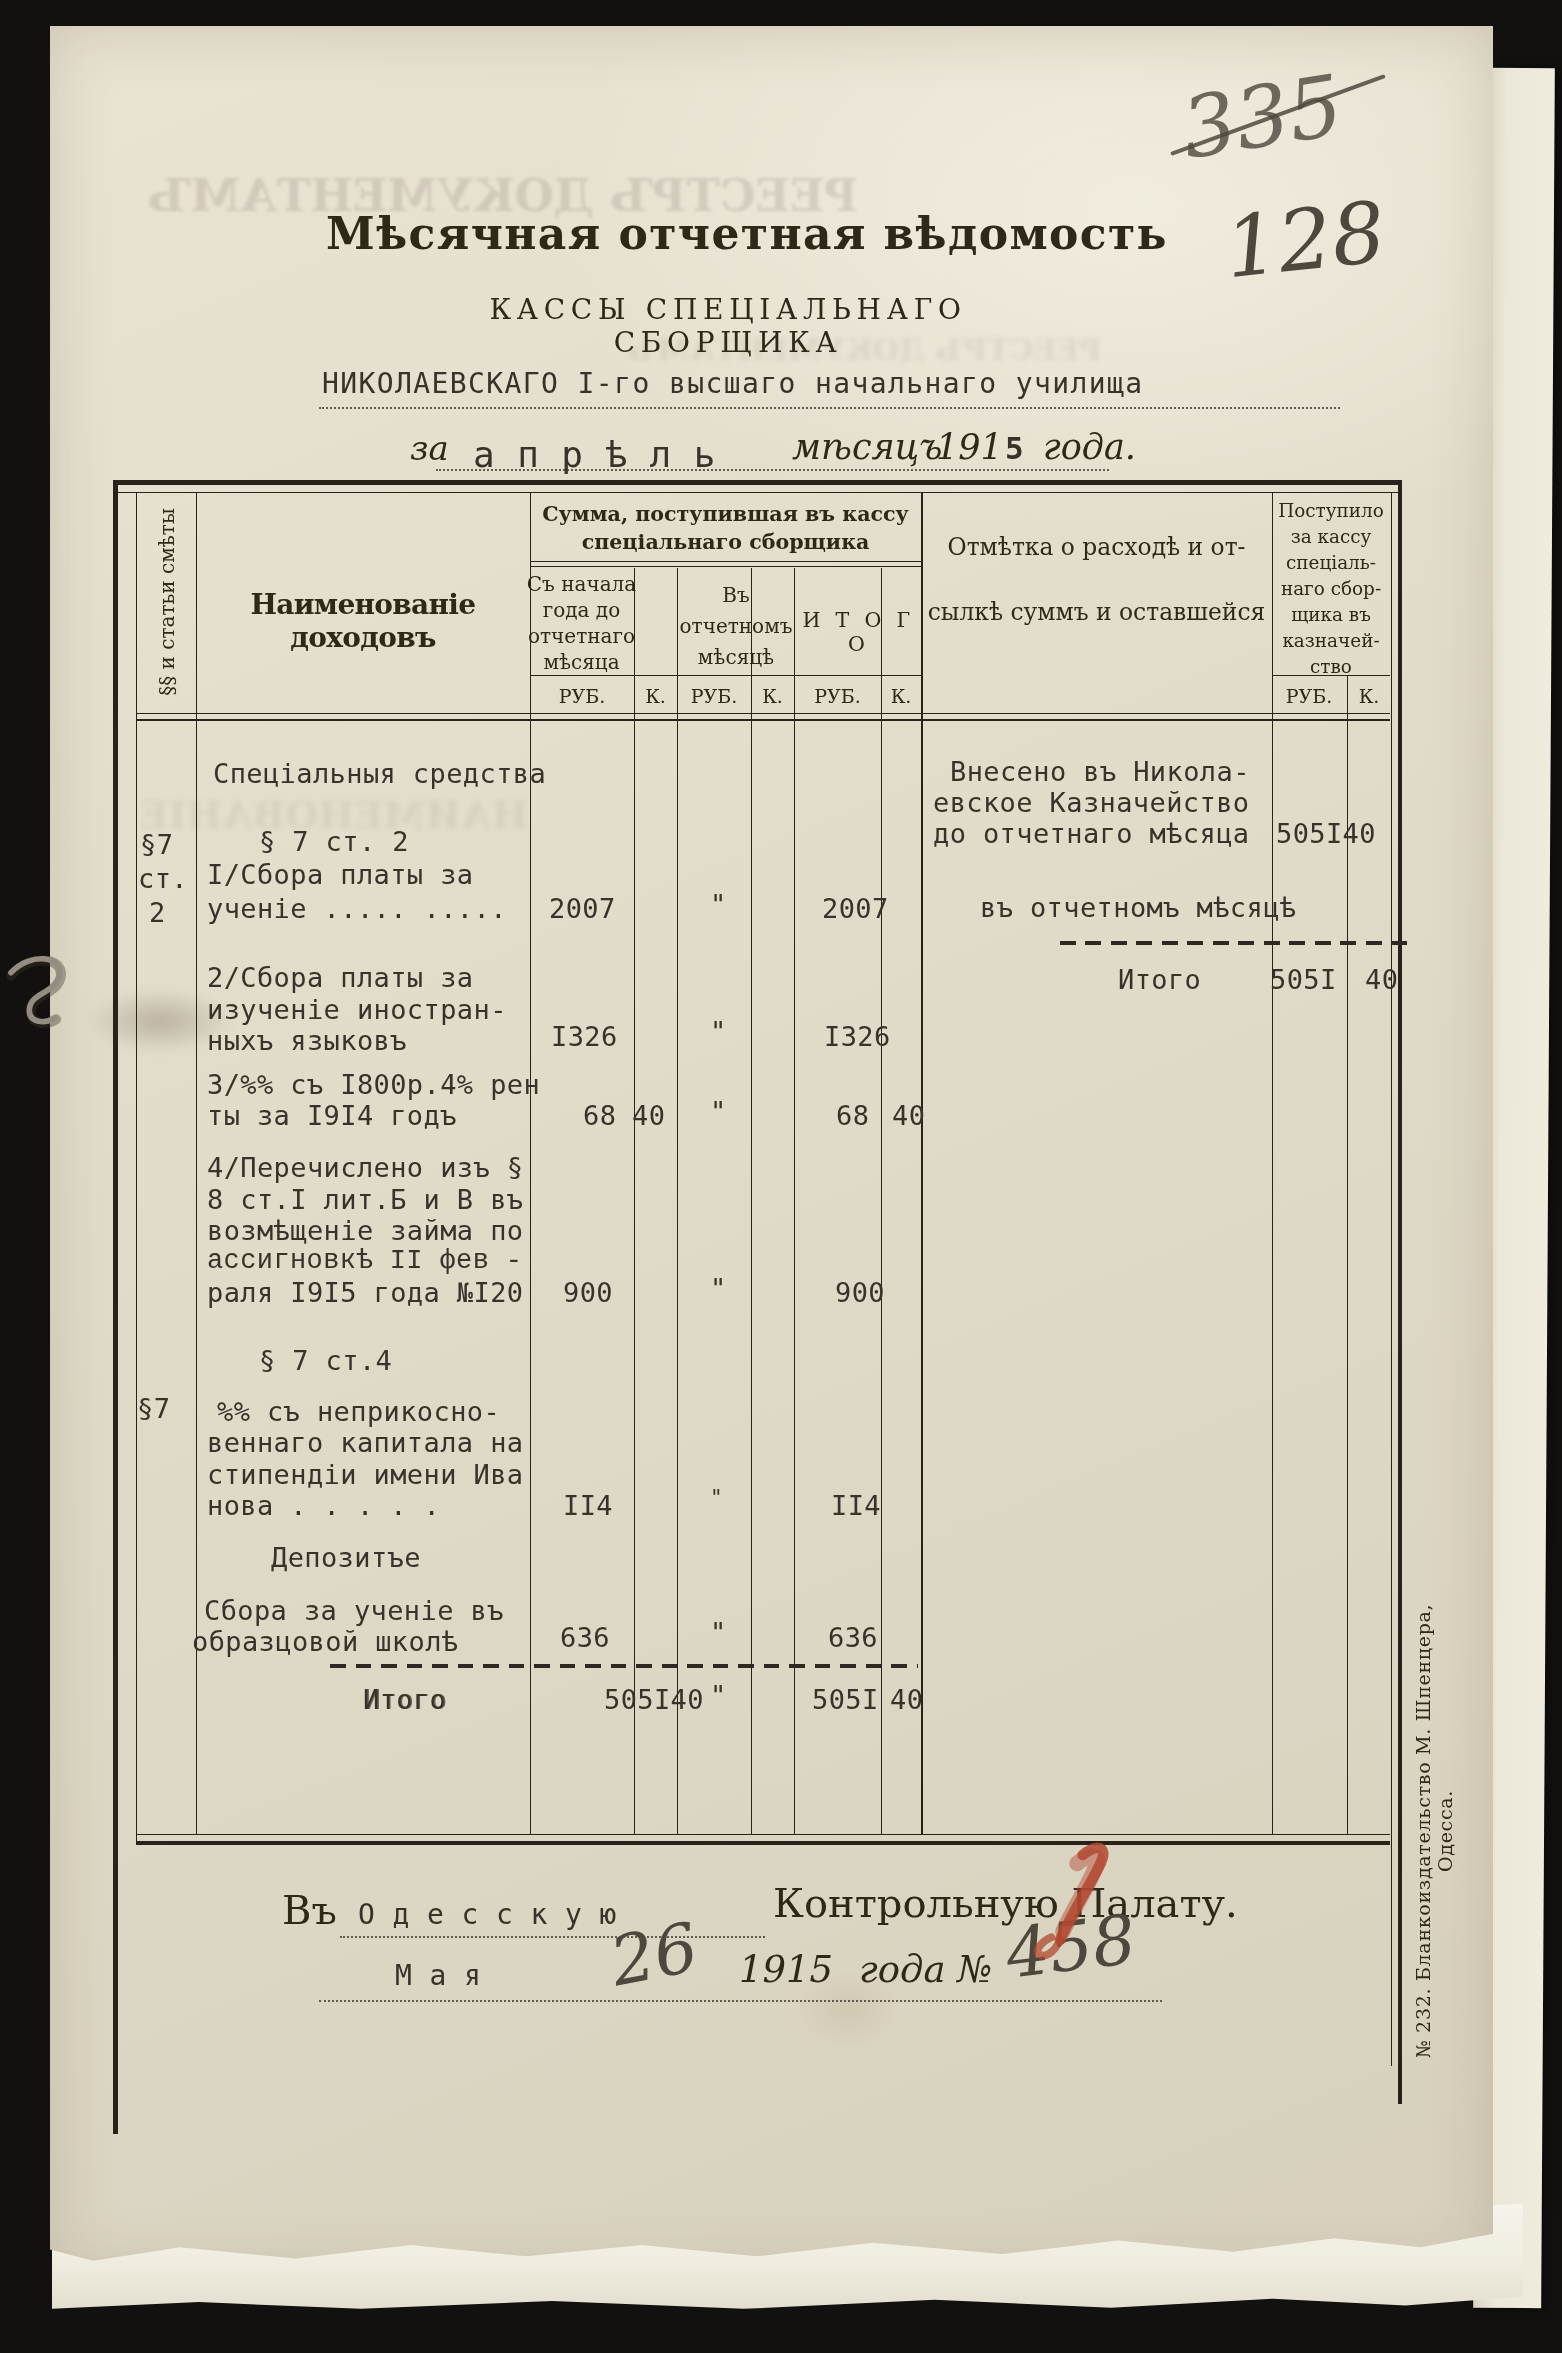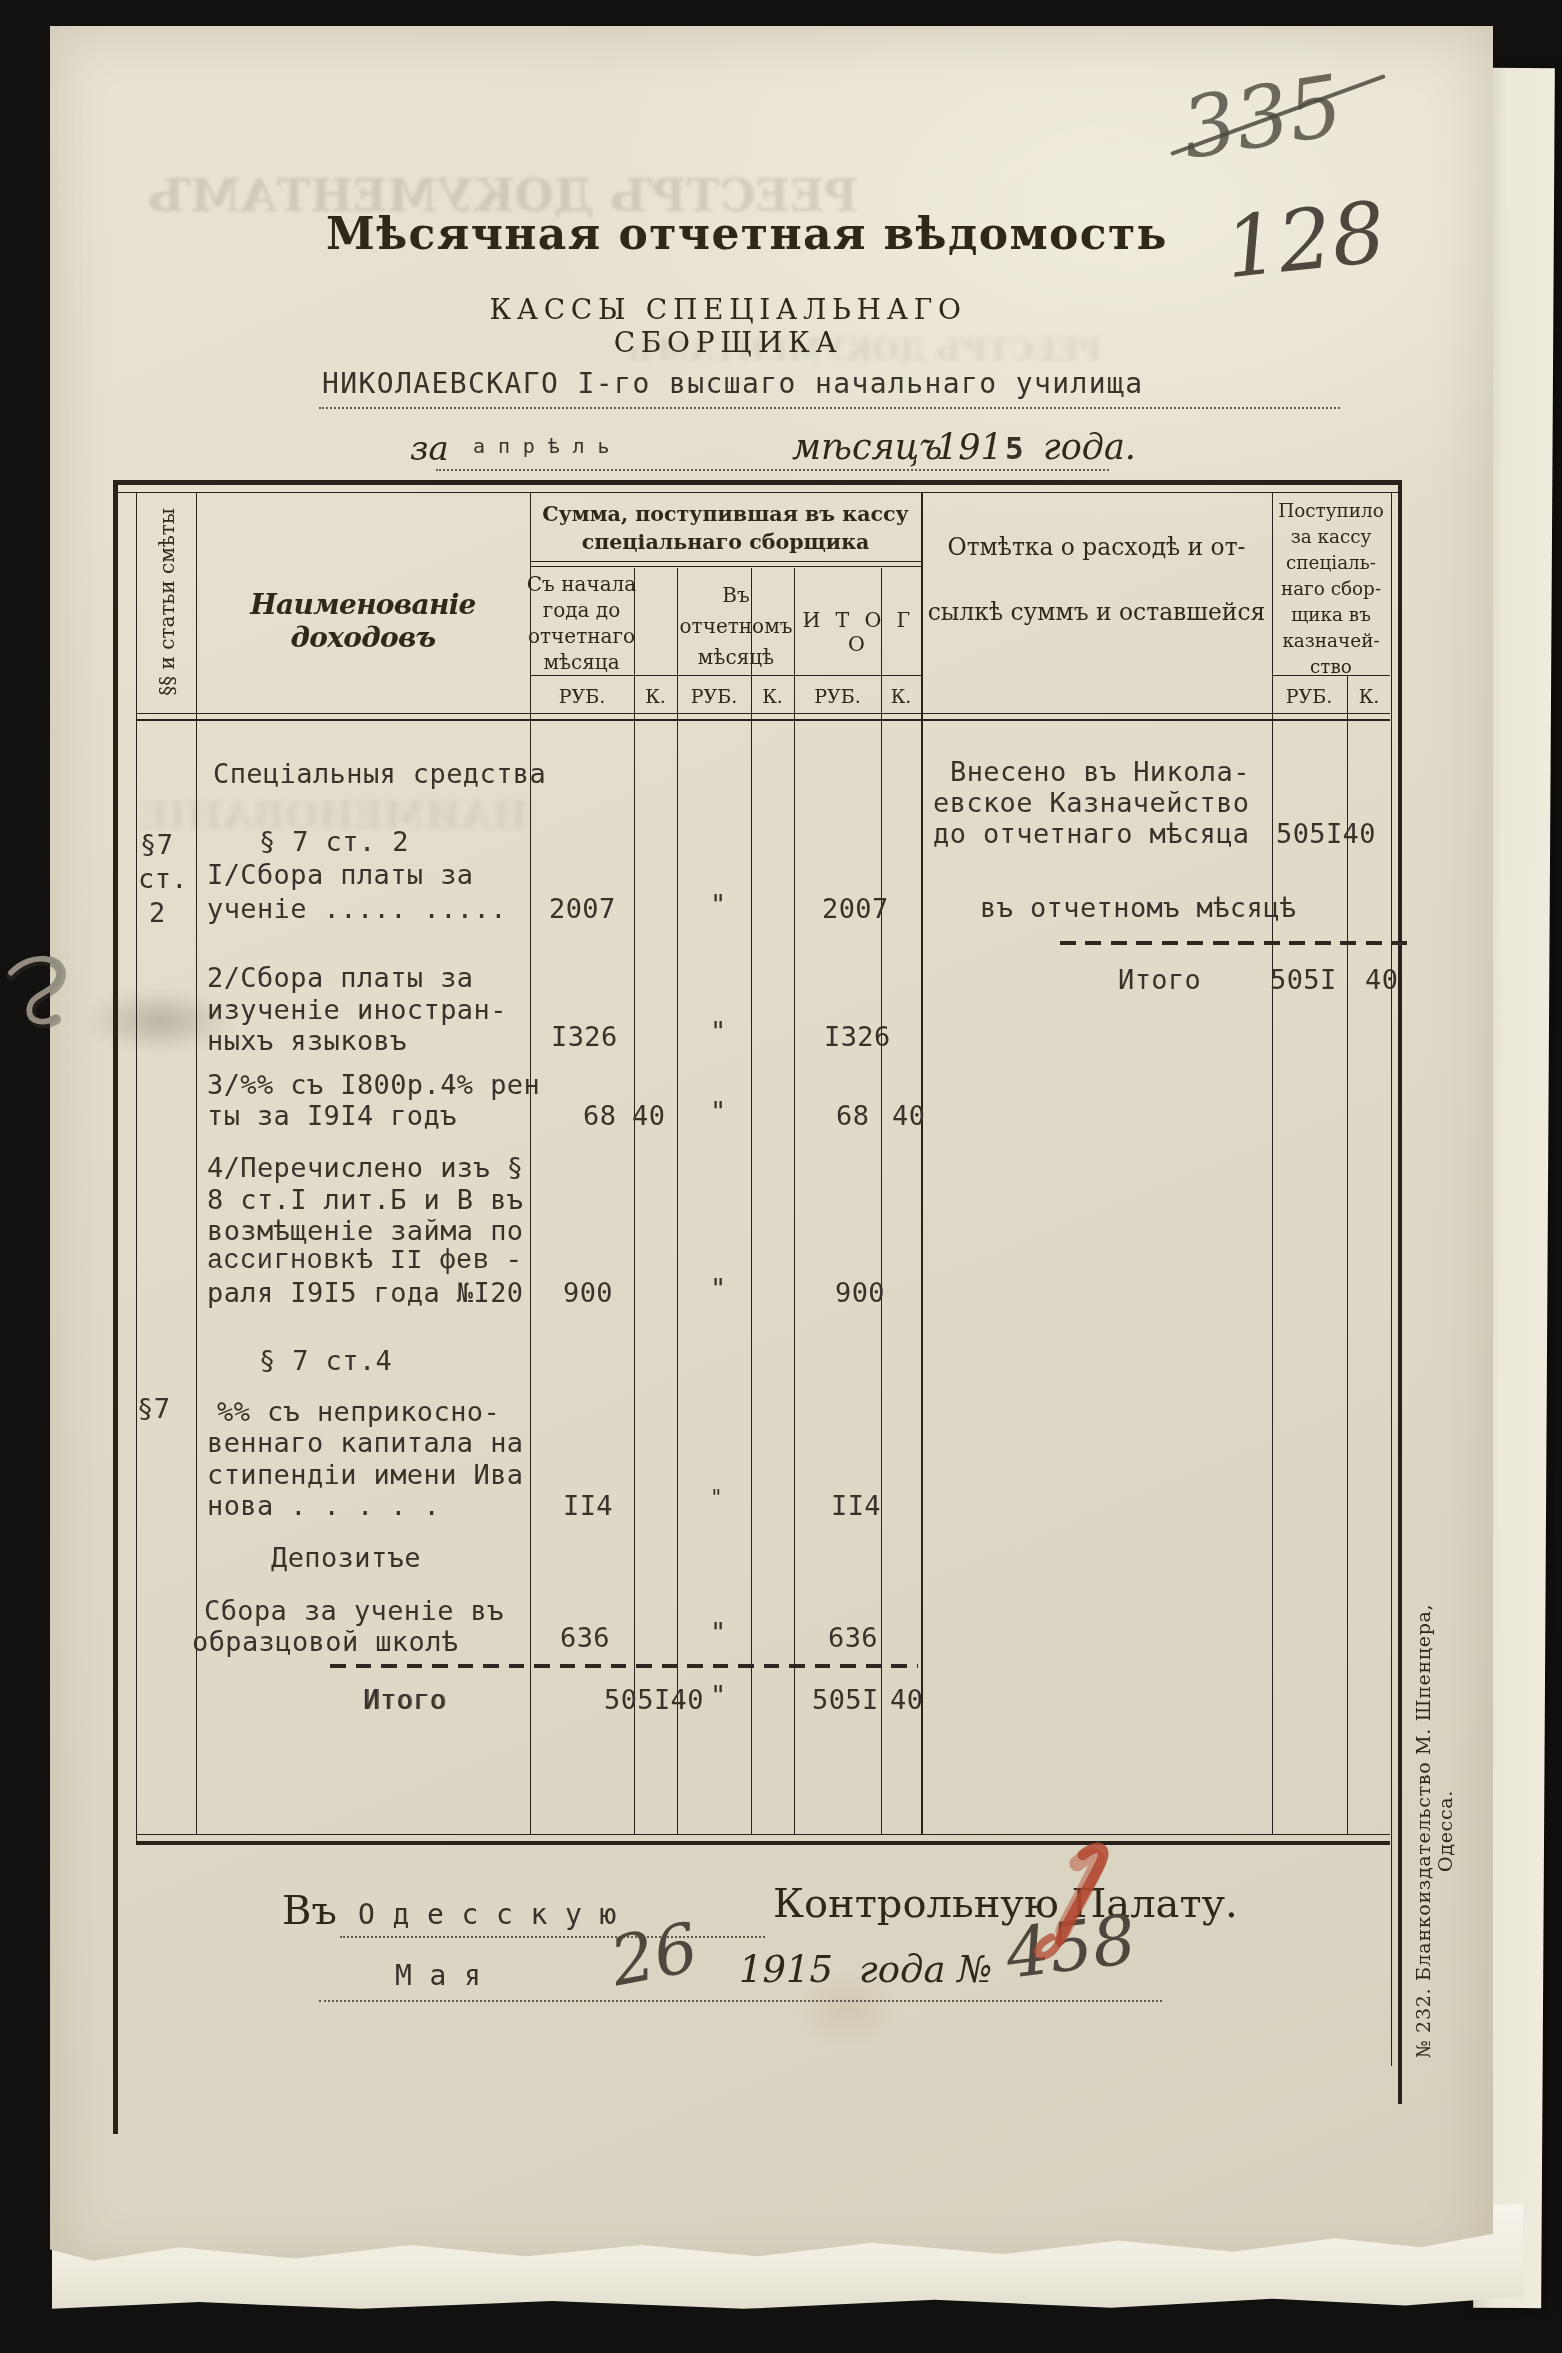--- a/index.html
+++ b/index.html
@@ -70,21 +70,21 @@
 <div class="abs hw" style="left:1182px;top:68px;font-size:84px;transform:rotate(-9deg);opacity:.8;">335</div>
 <div class="abs strike335" style="left:1164px;top:113px;"></div>
 <div class="abs hw" style="left:1225px;top:191px;font-size:84px;transform:rotate(-6deg);">128</div>
 
 <div class="abs pr serif-head center" style="left:283px;top:208px;width:928px;font-size:44px;font-weight:bold;letter-spacing:1.4px;">Мѣсячная отчетная вѣдомость</div>
 <div class="abs pr serif-head center" style="left:395px;top:293px;width:666px;font-size:28px;letter-spacing:5.7px;">КАССЫ СПЕЦІАЛЬНАГО СБОРЩИКА</div>
 <div class="abs tw" style="left:322px;top:367px;font-size:28px;letter-spacing:1.4px;">НИКОЛАЕВСКАГО І-го высшаго начальнаго училища</div>
 <div class="abs dotted" style="left:319px;top:407px;width:1021px;"></div>
 
 <div class="abs pr" style="left:410px;top:428px;font-size:34px;font-style:italic;">за</div>
-<div class="abs tw" style="left:473px;top:434px;font-size:20px;">а п р ѣ л ь</div>
+<div class="abs tw" style="left:473px;top:434px;font-size:36px;">а п р ѣ л ь</div>
 <div class="abs pr" style="left:792px;top:427px;font-size:35px;font-style:italic;">мѣсяцъ</div>
 <div class="abs pr" style="left:936px;top:427px;font-size:35px;font-style:italic;">191</div>
 <div class="abs tw" style="left:1005px;top:430px;font-size:31px;font-weight:bold;">5</div>
 <div class="abs pr" style="left:1043px;top:427px;font-size:35px;font-style:italic;">года.</div>
 <div class="abs dotted" style="left:436px;top:469px;width:673px;"></div>
 
 <div class="abs ln" style="left:113px;top:480px;width:1289px;height:5px;"></div>
 <div class="abs ln" style="left:113px;top:492px;width:1286px;height:1.4px;"></div>
 <div class="abs ln" style="left:530px;top:561px;width:391px;height:1.4px;"></div>
 <div class="abs ln" style="left:530px;top:566px;width:391px;height:1.4px;"></div>
@@ -104,21 +104,21 @@
 <div class="abs ln" style="left:751px;top:568px;width:1.4px;height:1267px;"></div>
 <div class="abs ln" style="left:794px;top:568px;width:1.4px;height:1267px;"></div>
 <div class="abs ln" style="left:881px;top:568px;width:1.4px;height:1267px;"></div>
 <div class="abs ln" style="left:921px;top:492px;width:2.1px;height:1342px;"></div>
 <div class="abs ln" style="left:1272px;top:492px;width:1.4px;height:1342px;"></div>
 <div class="abs ln" style="left:1347px;top:676px;width:1.4px;height:1158px;"></div>
 <div class="abs ln" style="left:1391px;top:492px;width:1.4px;height:1574px;"></div>
 <div class="abs ln" style="left:1398px;top:480px;width:4.3px;height:1624px;"></div>
 
 <div class="abs pr serif-head center" style="left:60px;top:590px;width:213px;font-size:20px;transform:rotate(-90deg);">§§ и статьи смѣты</div>
-<div class="abs pr serif-head center" style="left:196px;top:588px;width:334px;font-size:28px;font-weight:bold;letter-spacing:-0.7px;font-style:italic;">Наименованіе доходовъ</div>
+<div class="abs pr serif-head center" style="left:196px;top:588px;width:334px;font-size:28px;font-weight:bold;letter-spacing:-0.7px;">Наименованіе доходовъ</div>
 <div class="abs pr serif-head center" style="left:530px;top:502px;width:391px;font-size:20.6px;font-weight:bold;">Сумма, поступившая въ кассу</div>
 <div class="abs pr serif-head center" style="left:530px;top:530px;width:391px;font-size:20.6px;font-weight:bold;">спеціальнаго сборщика</div>
 
 <div class="abs pr serif-head center" style="left:524px;top:571px;width:115px;font-size:20px;line-height:26px;">
   <div>Съ начала</div>
   <div>года до</div>
   <div>отчетнаго</div>
   <div>мѣсяца</div>
 </div>
 <div class="abs pr serif-head center" style="left:677px;top:580px;width:118px;font-size:20px;line-height:31px;">

